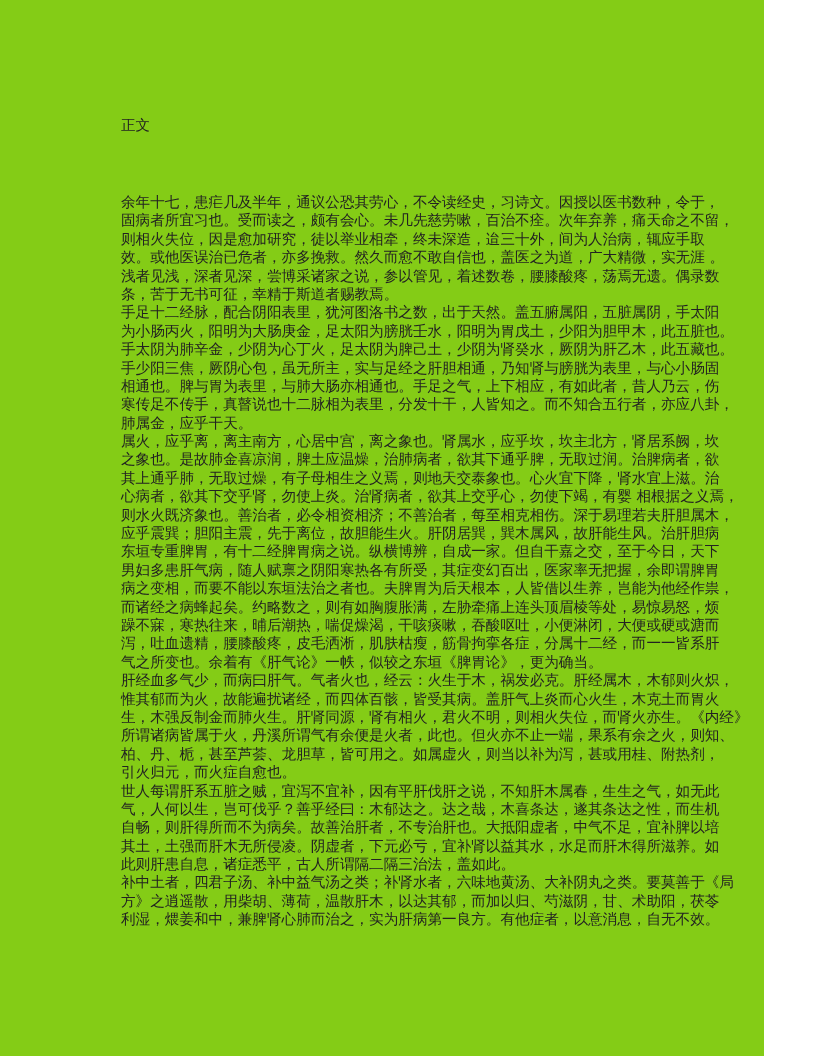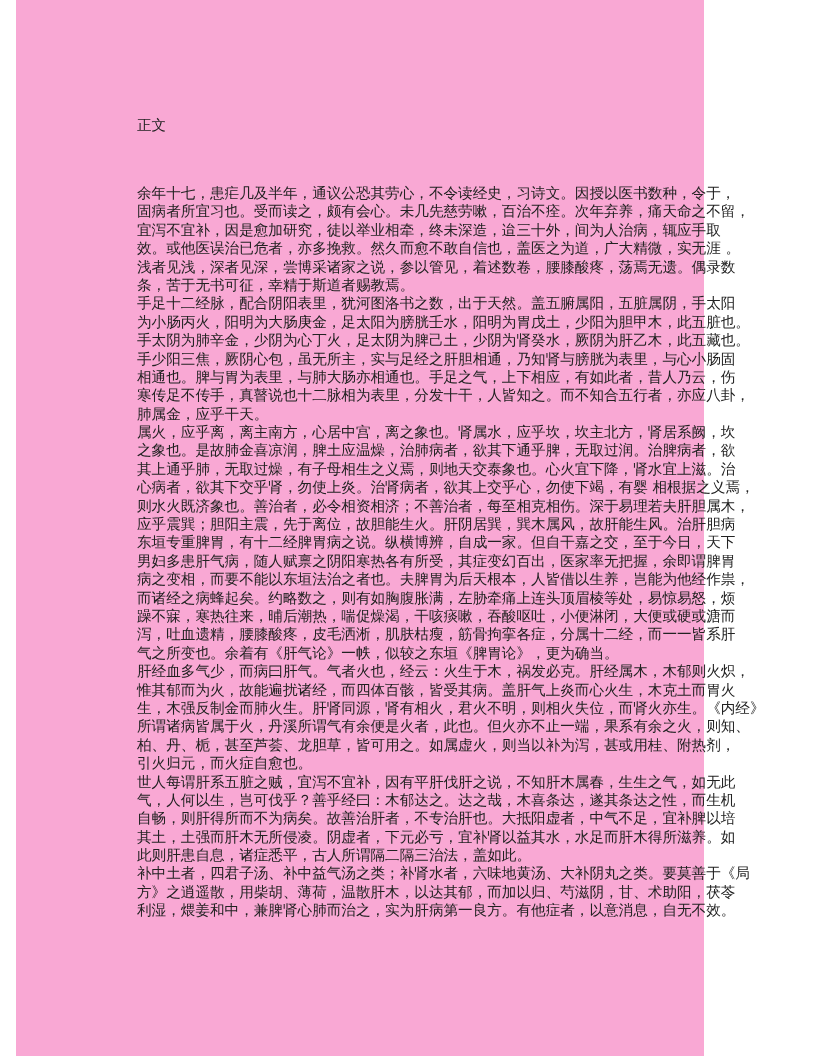--- a/index.html
+++ b/index.html
@@ -1,46 +1,46 @@
 <!DOCTYPE html>
 <html><head>
 <meta charset="utf-8">
 <style>
   html, body { margin: 0; padding: 0; background: #ffffff; }
   body { width: 816px; height: 1056px; position: relative; overflow: hidden; }
-  .page { position: absolute; left: 0; top: 0; width: 688px; height: 1056px; background: #f9a8d4; margin-left: 16px; }
+  .page { position: absolute; left: 0; top: 0; width: 764px; height: 1056px; background: #84cc16; }
   .heading {
     position: absolute; left: 121px; top: 116px;
     font-family: "DejaVu Serif", "Liberation Serif", serif;
     font-size: 14.5px; line-height: 18px; color: #222;
     white-space: nowrap;
   }
   .body {
-    position: absolute; left: 121px; top: 184px; width: 585px;
+    position: absolute; left: 121px; top: 193px; width: 585px;
     font-family: "DejaVu Serif", "Liberation Serif", serif;
     color: #222;
   }
   .line {
     display: block; height: 18.4px; line-height: 18.4px;
     font-size: 14.6px; white-space: nowrap;
     text-align: justify; text-align-last: justify;
     width: 582px; overflow: visible;
   }
   .line.last { text-align-last: left; }
 </style>
 </head>
 <body>
 
 <div class="page">
   <div class="heading">正文</div>
   <div class="body" id="body">
       <div class="para">
         <span class="line">余年十七，患疟几及半年，通议公恐其劳心，不令读经史，习诗文。因授以医书数种，令于，</span>
         <span class="line">固病者所宜习也。受而读之，颇有会心。未几先慈劳嗽，百治不痊。次年弃养，痛天命之不留，</span>
-        <span class="line">宜泻不宜补，因是愈加研究，徒以举业相牵，终未深造，迨三十外，间为人治病，辄应手取</span>
+        <span class="line">则相火失位，因是愈加研究，徒以举业相牵，终未深造，迨三十外，间为人治病，辄应手取</span>
         <span class="line">效。或他医误治已危者，亦多挽救。然久而愈不敢自信也，盖医之为道，广大精微，实无涯 。</span>
         <span class="line">浅者见浅，深者见深，尝博采诸家之说，参以管见，着述数卷，腰膝酸疼，荡焉无遗。偶录数</span>
         <span class="line last">条，苦于无书可征，幸精于斯道者赐教焉。</span>
       </div>
       <div class="para">
         <span class="line">手足十二经脉，配合阴阳表里，犹河图洛书之数，出于天然。盖五腑属阳，五脏属阴，手太阳</span>
         <span class="line">为小肠丙火，阳明为大肠庚金，足太阳为膀胱壬水，阳明为胃戊土，少阳为胆甲木，此五脏也。</span>
         <span class="line">手太阴为肺辛金，少阴为心丁火，足太阴为脾己土，少阴为肾癸水，厥阴为肝乙木，此五藏也。</span>
         <span class="line">手少阳三焦，厥阴心包，虽无所主，实与足经之肝胆相通，乃知肾与膀胱为表里，与心小肠固</span>
         <span class="line">相通也。脾与胃为表里，与肺大肠亦相通也。手足之气，上下相应，有如此者，昔人乃云，伤</span>

